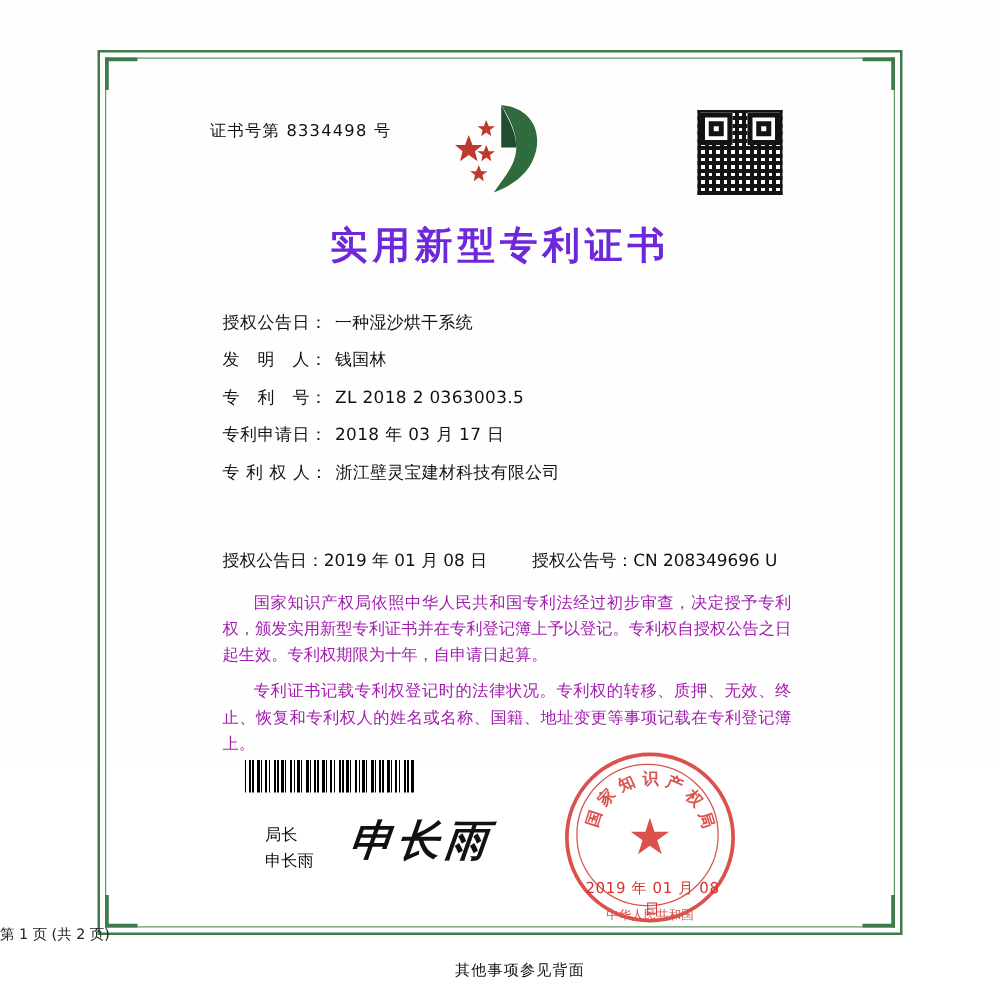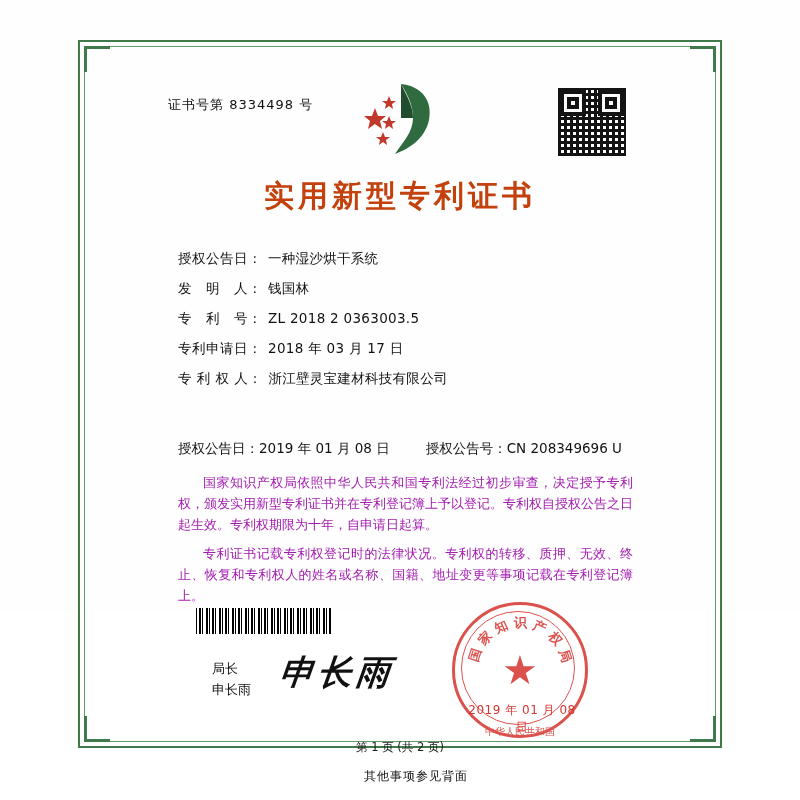--- a/index.html
+++ b/index.html
@@ -99,21 +99,21 @@
   .title {
     position: absolute;
     left: 0;
     top: 176px;
     width: 800px;
     text-align: center;
     font-family: "DejaVu Serif", "Liberation Serif", serif;
     font-size: 30px;
     font-weight: bold;
     letter-spacing: 4px;
-    color: #c2410c;
+    color: #6d28d9;
   }
 
   
   .fields {
     position: absolute;
     left: 178px;
     top: 243px;
     width: 470px;
   }
   .field-row {
@@ -260,21 +260,20 @@
     color: #d5342f;
     letter-spacing: 0.5px;
   }
 
   
   .page-no {
     position: absolute;
     left: 0;
     top: 740px;
     width: 800px;
-    text-align: center;
     font-size: 11.5px;
     color: #222;
   }
   .footnote {
     position: absolute;
     left: 0;
     top: 768px;
     width: 800px;
     text-align: center;
     font-size: 12px;

